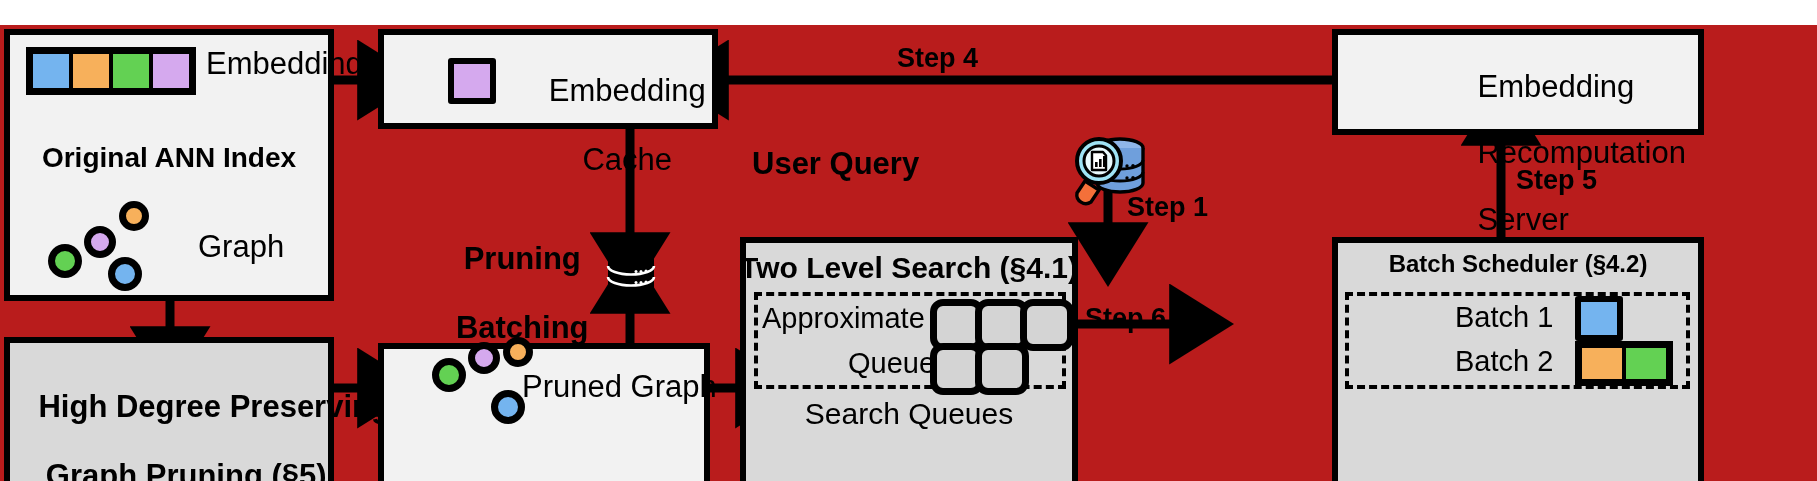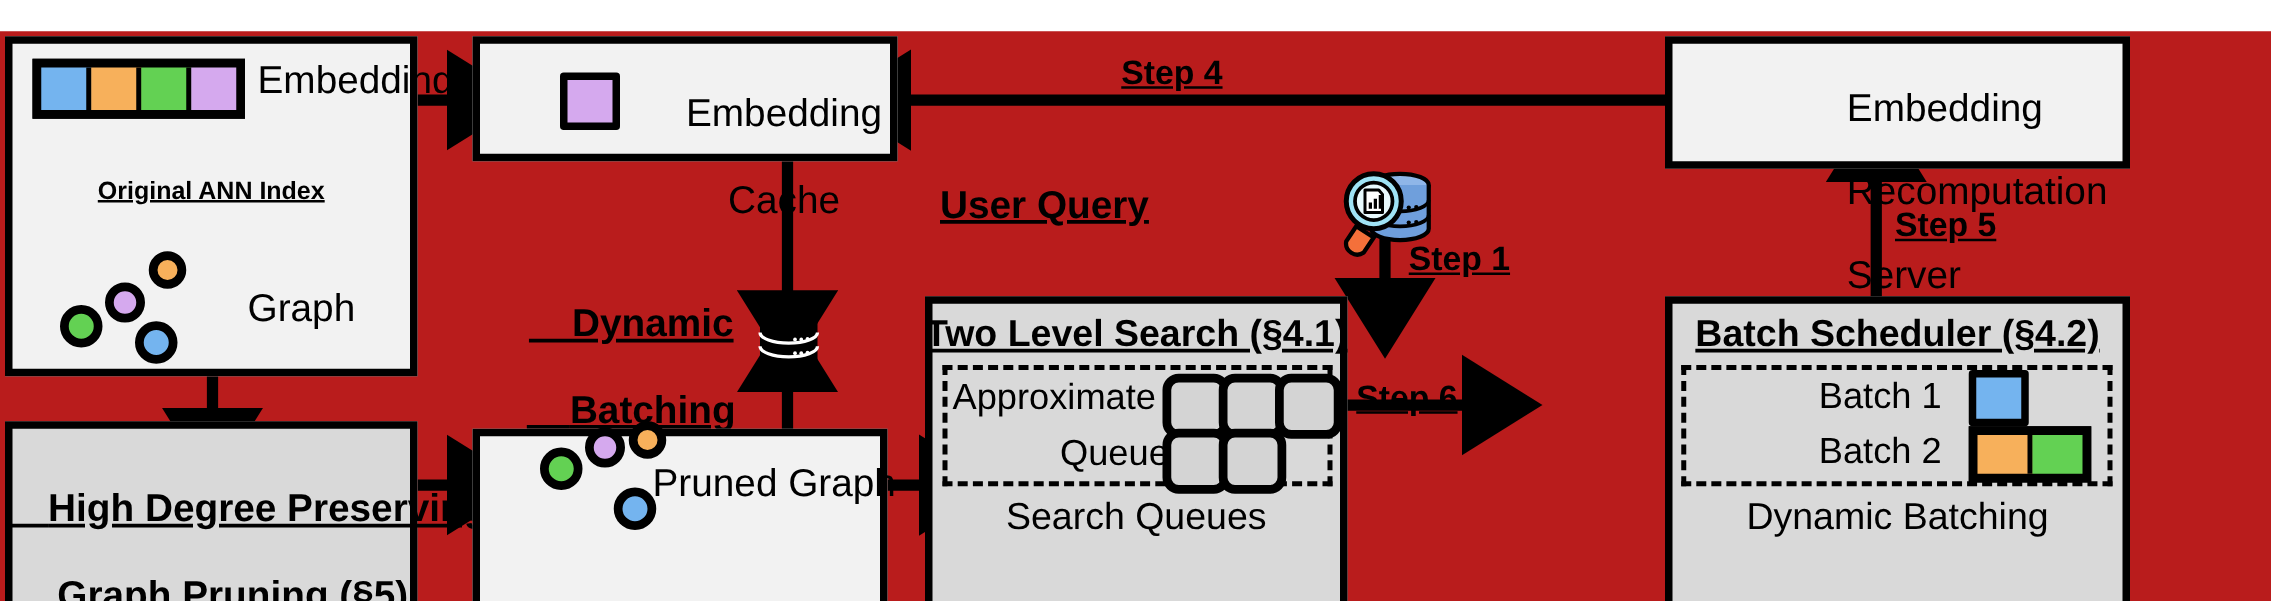--- a/index.html
+++ b/index.html
@@ -1,21 +1,21 @@
 <!DOCTYPE html>
 <html><head>
 <meta charset="utf-8">
 <style>
   html,body{margin:0;padding:0;background:#ffffff;}
   body{font-family:"Liberation Sans","DejaVu Sans",sans-serif;}
   #stage{position:relative;width:1817px;height:481px;background:#b91c1c;overflow:hidden;margin-top:25px;}
   .box{position:absolute;box-sizing:border-box;border:6px solid #000;background:#f2f2f2;}
   .box.gray{background:#d9d9d9;}
   .lbl{position:absolute;color:#000;white-space:pre;line-height:1.12;}
-  .b{font-weight:700;text-decoration:underline;}
+  .b{font-weight:700;}
   .ctr{text-align:center;}
   svg{position:absolute;left:0;top:0;width:1817px;height:481px;pointer-events:none;overflow:visible;}
   .node{position:absolute;border-radius:50%;border:7px solid #000;box-sizing:border-box;}
   .sq{position:absolute;border:6px solid #000;box-sizing:border-box;}
   .qchip{width:54px;height:52px;border:7px solid #000;border-radius:13px;background:#d4d4d4;box-sizing:border-box;}
   .dash{position:absolute;border:4px dashed #000;box-sizing:border-box;}
   .embstrip{position:absolute;display:flex;border:7px solid #000;box-sizing:border-box;background:#000;}
   .embstrip i{display:block;width:50px;height:100%;border-right:4px solid #000;}
   .embstrip i:last-child{border-right:none;}
 </style>
@@ -135,42 +135,42 @@
   </svg>
 
   <div class="box" style="left:4px;top:4px;width:330px;height:272px;"></div>
   <div class="embstrip" style="left:26px;top:22px;width:170px;height:48px;">
     <i style="background:#74b4ef"></i>
     <i style="background:#f7b05b"></i>
     <i style="background:#63d153"></i>
     <i style="background:#d5a9ee"></i>
   </div>
   <div class="lbl" style="left:206px;top:22px;font-size:31px;">Embedding</div>
-  <div class="lbl b ctr" style="left:4px;top:117px;width:330px;font-size:20px;">Original ANN Index</div>
+  <div class="lbl b ctr" style="left:4px;top:117px;width:330px;font-size:28px;">Original ANN Index</div>
   <div class="node" style="left:119px;top:176px;width:30px;height:30px;background:#f7b05b;"></div>
   <div class="node" style="left:84px;top:201px;width:32px;height:32px;background:#d5a9ee;"></div>
   <div class="node" style="left:48px;top:219px;width:34px;height:34px;background:#63d153;"></div>
   <div class="node" style="left:108px;top:232px;width:34px;height:34px;background:#74b4ef;"></div>
   <div class="lbl" style="left:198px;top:205px;font-size:31px;">Graph</div>
 
   <div class="box gray" style="left:4px;top:312px;width:330px;height:165px;"></div>
   <div class="lbl b ctr" style="left:4px;top:330px;width:330px;font-size:31px;">
     <span>High Degree Preserving</span><br>
     <span>Graph Pruning (§5)</span>
   </div>
 
   <div class="box" style="left:378px;top:4px;width:340px;height:100px;"></div>
   <div class="sq" style="left:448px;top:33px;width:48px;height:46px;background:#d5a9ee;border-radius:3px;"></div>
   <div class="lbl ctr" style="left:510px;top:14px;width:200px;font-size:31px;">
     <span>Embedding</span><br>
     <span>Cache</span>
   </div>
 
   <div class="lbl b ctr" style="left:410px;top:182px;width:190px;font-size:31px;">
-    <span>Dynamic</span><br>
+    <span>Pruning</span><br>
     <span>Batching</span>
   </div>
 
   <div class="box" style="left:378px;top:318px;width:332px;height:159px;"></div>
   <div class="node" style="left:503px;top:312px;width:30px;height:30px;background:#f7b05b;"></div>
   <div class="node" style="left:468px;top:317px;width:32px;height:32px;background:#d5a9ee;"></div>
   <div class="node" style="left:432px;top:333px;width:34px;height:34px;background:#63d153;"></div>
   <div class="node" style="left:491px;top:365px;width:34px;height:34px;background:#74b4ef;"></div>
   <div class="lbl" style="left:522px;top:345px;font-size:31px;">Pruned Graph</div>
 
@@ -182,30 +182,29 @@
   <div class="lbl" style="left:762px;top:277px;font-size:29px;">Approximate</div>
   <div class="qchip" style="position:absolute;left:930px;top:274px;"></div>
   <div class="qchip" style="position:absolute;left:975px;top:274px;"></div>
   <div class="qchip" style="position:absolute;left:1020px;top:274px;"></div>
   <div class="lbl" style="left:848px;top:322px;font-size:29px;">Queues</div>
   <div class="qchip" style="position:absolute;left:930px;top:318px;"></div>
   <div class="qchip" style="position:absolute;left:975px;top:318px;"></div>
   <div class="lbl ctr" style="left:740px;top:372px;width:338px;font-size:30px;">Search Queues</div>
 
   <div class="box gray" style="left:1332px;top:212px;width:372px;height:265px;"></div>
-  <div class="lbl b ctr" style="left:1332px;top:226px;width:372px;font-size:30px;">Batch Scheduler (§4.2)</div>
+  <div class="lbl b ctr" style="left:1332px;top:226px;width:372px;font-size:24px;">Batch Scheduler (§4.2)</div>
   <div class="dash" style="left:1345px;top:267px;width:345px;height:97px;"></div>
   <div class="lbl" style="left:1455px;top:276px;font-size:29px;">Batch 1</div>
   <div class="sq" style="left:1575px;top:271px;width:48px;height:45px;background:#74b4ef;border-radius:3px;"></div>
   <div class="lbl" style="left:1455px;top:320px;font-size:29px;">Batch 2</div>
   <div class="embstrip" style="left:1575px;top:316px;width:98px;height:45px;">
     <i style="background:#f7b05b;width:43px;"></i>
     <i style="background:#63d153;width:43px;"></i>
   </div>
-  <div class="lbl ctr" style="left:1332px;top:372px;width:372px;font-size:30px;">Dynamic Batching</div>
 
   <div class="box" style="left:1332px;top:4px;width:372px;height:106px;"></div>
   <div class="lbl" style="left:1443px;top:12px;font-size:31px;line-height:1.07;">
     <span>Embedding</span><br>
     <span>Recomputation</span><br>
     <span>Server</span>
   </div>
 
   <div class="lbl b" style="left:1127px;top:167px;font-size:27px;text-align:right;">Step 1</div>
   <div class="lbl b" style="left:1085px;top:278px;font-size:27px;">Step 6</div>

